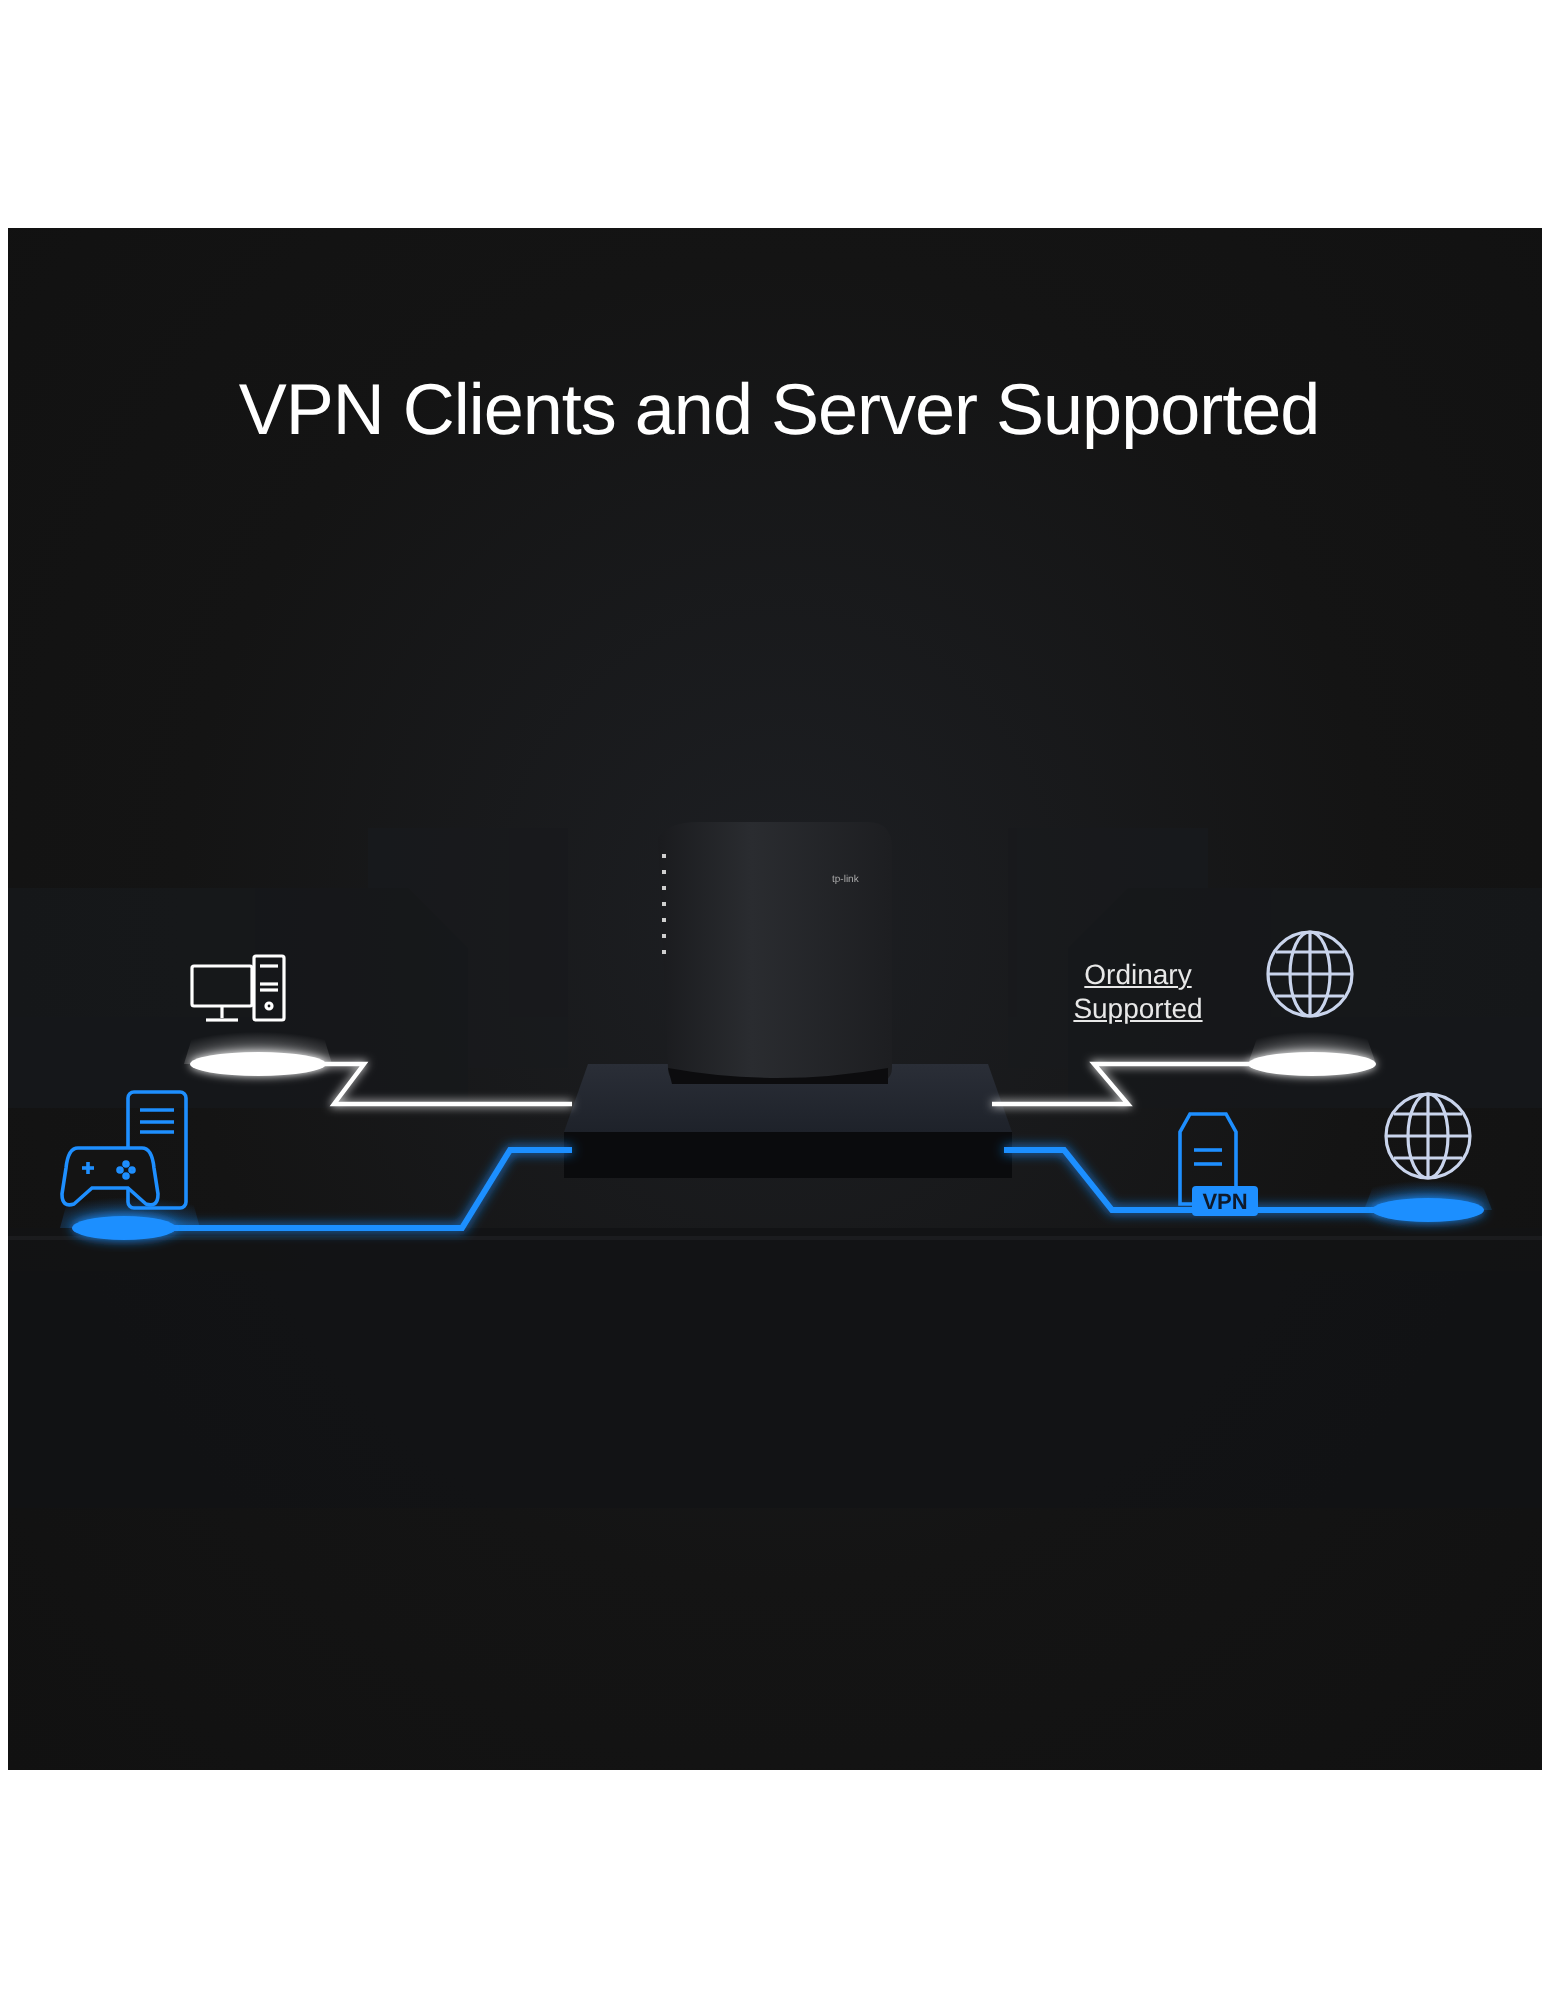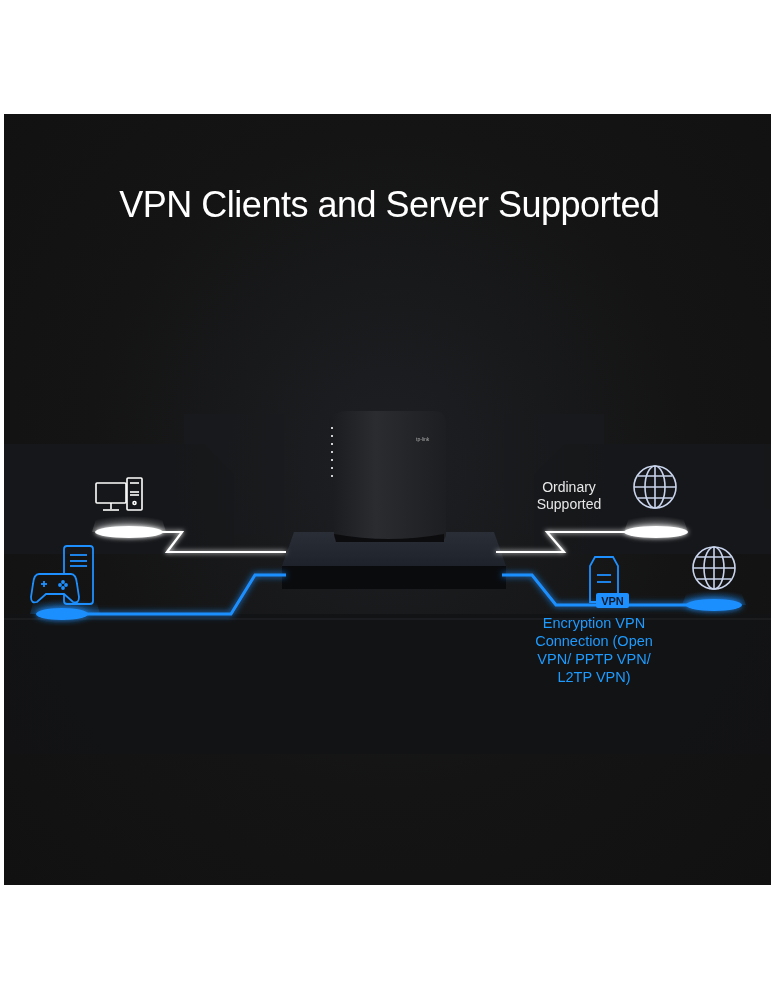--- a/index.html
+++ b/index.html
@@ -8,21 +8,21 @@
     position: absolute; left: 4px; top: 114px; width: 771px; height: 771px;
     background: radial-gradient(ellipse at 50% 45%, #1d1f23 0%, #141414 55%, #111111 100%);
     overflow: hidden;
   }
   .title {
     position: absolute; left: 0; width: 100%; top: 70px; text-align: center;
     color: #ffffff; font-size: 36px; letter-spacing: -0.5px; font-weight: normal;
   }
   svg.scene { position: absolute; left: 0; top: 0; }
   .label { position: absolute; text-align: center; font-size: 14px; line-height: 17px; }
-  .label.white { color: #e8e8e8; }
+  .label.white { color: #e8e8e8; text-decoration: underline; }
   .label.blue { color: #1e9bff; font-size: 14.5px; line-height: 18px; }
 </style>
 </head>
 <body>
 
 <div class="banner">
   <div class="title">VPN Clients and Server Supported</div>
 
   <svg class="scene" width="771" height="771" viewBox="0 0 771 771">
     <defs>
@@ -167,19 +167,13 @@
       <rect x="592" y="479" width="33" height="15" rx="2" fill="#1e8fff"></rect>
       <text x="608.5" y="490.5" text-anchor="middle" font-size="11" font-weight="bold" fill="#0f1a2a" font-family="Liberation Sans, sans-serif">VPN</text>
     </g>
   </svg>
 
   <div class="label white" style="left:520px; top:365px; width:90px;">
     <div>Ordinary</div>
     <div>Supported</div>
   </div>
 
-  <div class="label blue" style="left:520px; top:500px; width:140px;">
-    <div>Encryption VPN</div>
-    <div>Connection (Open</div>
-    <div>VPN/ PPTP VPN/</div>
-    <div>L2TP VPN)</div>
-  </div>
 </div>
 
 </body></html>

